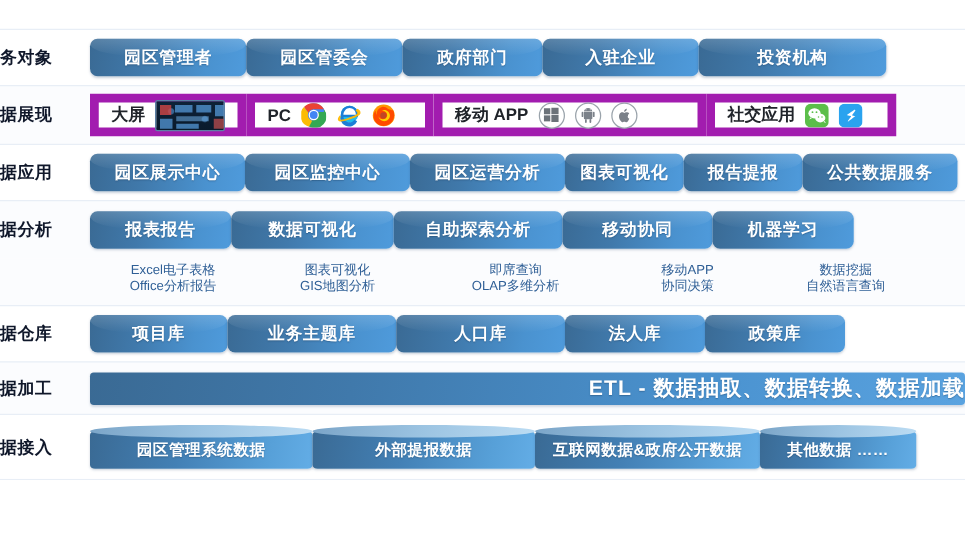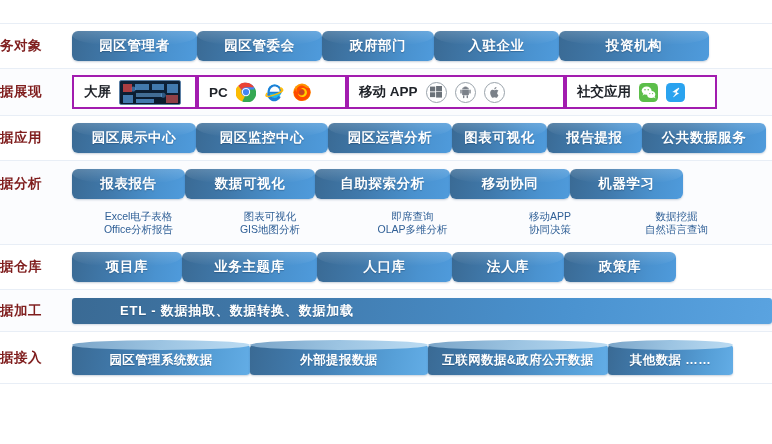--- a/index.html
+++ b/index.html
@@ -25,21 +25,21 @@
     border-top: 1px solid #e8eef6;
     background: #ffffff;
   }
   .row.alt { background: #fbfcfe; }
 
   .row-label {
     width: 72px;
     flex: 0 0 72px;
     padding-left: 0px;
     text-align: left;
-    color: #7f1d1d;
+    color: #0f172a;
     font-size: 13.5px;
     font-weight: 700;
     letter-spacing: 0.5px;
     white-space: nowrap;
     overflow: hidden;
     direction: rtl;
   }
   .row-label span { direction: ltr; unicode-bidi: bidi-override; }
 
   .row-body {
@@ -72,21 +72,21 @@
     content: "";
     position: absolute; left: 0; right: 0; top: 0; height: 45%;
     border-radius: 6px 6px 50% 50% / 6px 6px 16px 16px;
     background: linear-gradient(180deg, rgba(255,255,255,.16), rgba(255,255,255,0));
     pointer-events: none;
   }
 
   
   .card {
     height: 34px;
-    border: 2px solid #a21caf;
+    border: 7px solid #a21caf;
     border-radius: 0;
     background: #ffffff;
     display: flex;
     align-items: center;
     gap: 8px;
     padding: 0 10px;
     flex: 0 0 auto;
   }
   .card-label {
     color: #20242a;
@@ -150,29 +150,28 @@
     white-space: nowrap;
   }
 
   
   .wide-bar {
     height: 26px;
     flex: 1 1 auto;
     border-radius: 3px;
     display: flex;
     align-items: center;
-    justify-content: flex-start;
+    justify-content: flex-end;
     color: #ffffff;
-    font-size: 13px;
+    font-size: 17px;
     font-weight: 700;
     letter-spacing: .8px;
     background: linear-gradient(100deg, #3a6a94 0%, #4079ab 30%, #4a92cf 70%, #5aa3e0 100%);
     text-shadow: 0 1px 1px rgba(20,50,80,.35);
     box-shadow: 0 1px 2px rgba(40,70,110,.2);
-    padding-left: 48px;
   }
 
   
   .cyl {
     position: relative;
     height: 30px;
     flex: 0 0 auto;
     display: flex;
     align-items: center;
     justify-content: center;

